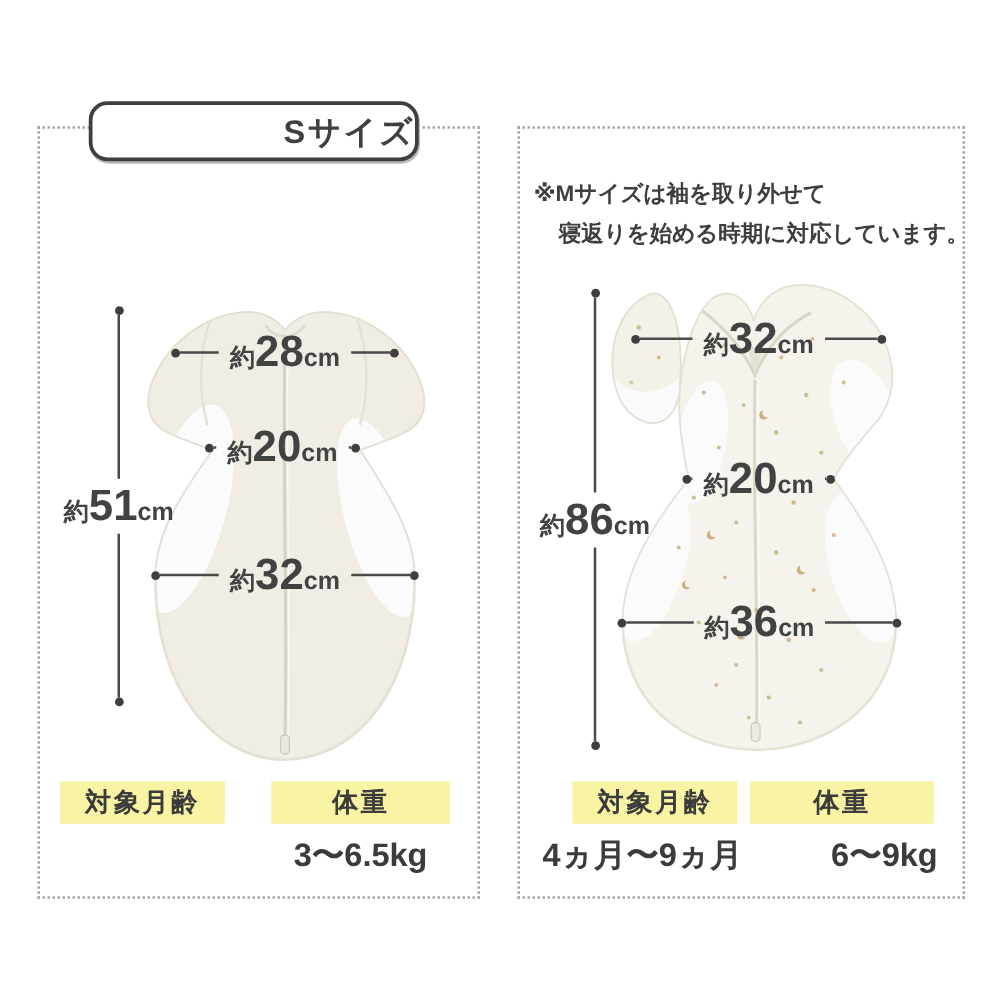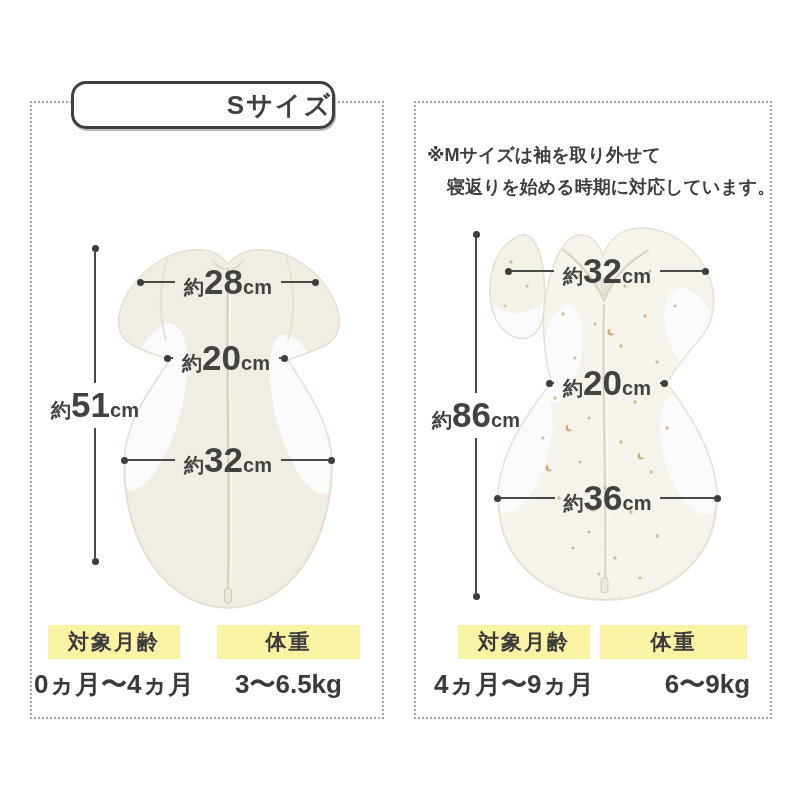--- a/index.html
+++ b/index.html
@@ -125,21 +125,20 @@
       <span class="num">51</span>
       <span class="un">cm</span>
     </span>
     <span class="vline"></span>
     <span class="mdot"></span>
   </div>
 
   <div class="badge" style="left:48px;top:625px;width:132px;">
     <span>対象月齢</span>
   </div>
-  <div class="spec-val" style="left:28px;top:667px;width:172px;">0ヵ月〜4ヵ月</div>
   <div class="badge" style="left:217px;top:625px;width:143px;">
     <span>体重</span>
   </div>
   <div class="spec-val" style="left:217px;top:667px;width:143px;">3〜6.5kg</div>
 
   <div class="panel" id="panel-m"></div>
 
   <div id="m-note">
     <div class="l1">※Mサイズは袖を取り外せて</div>
     <div class="l2">寝返りを始める時期に対応しています。</div>

